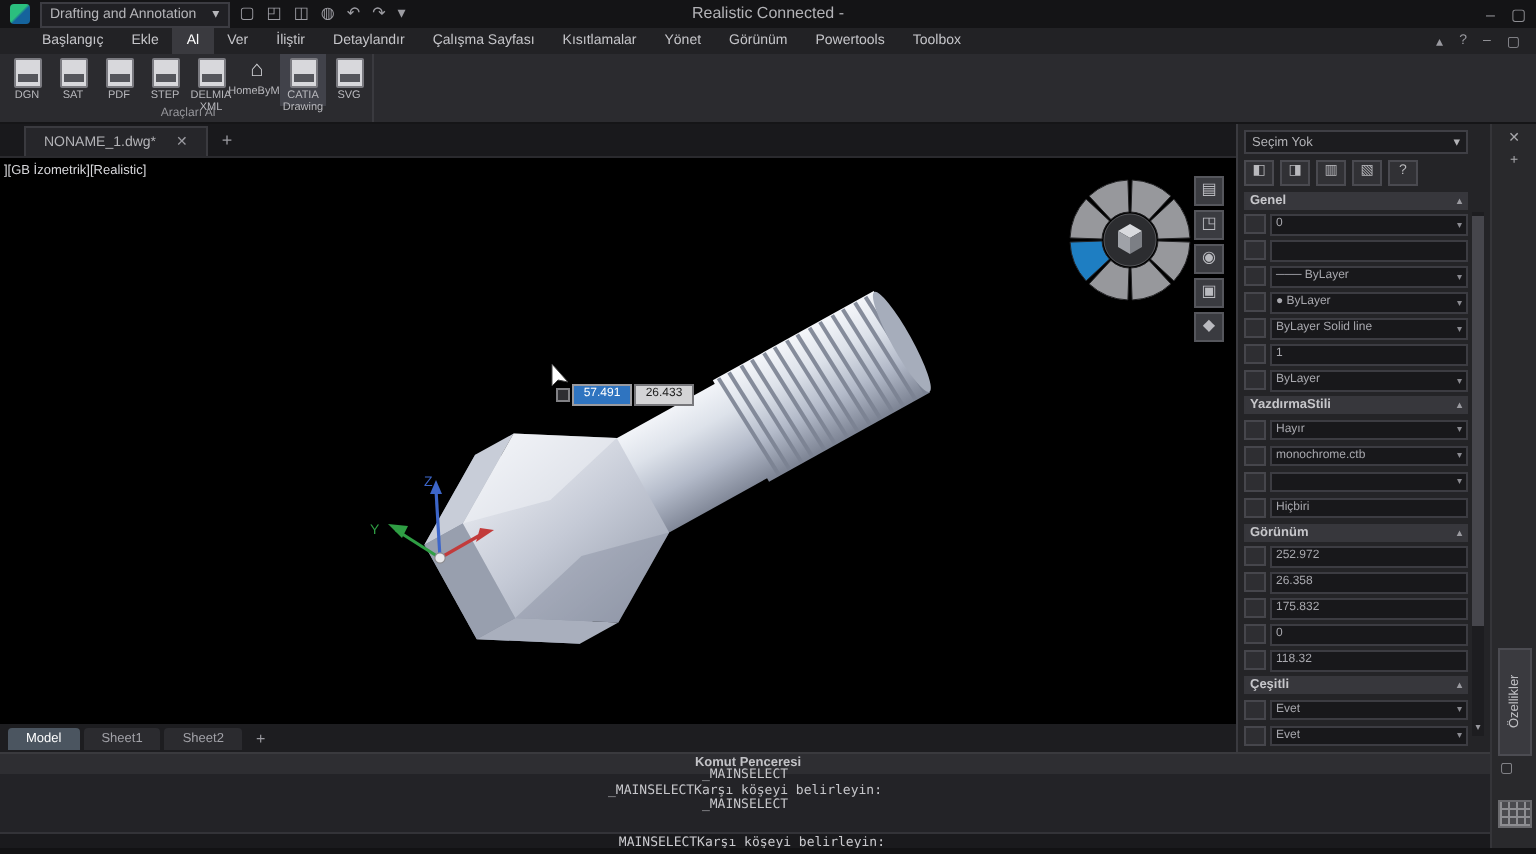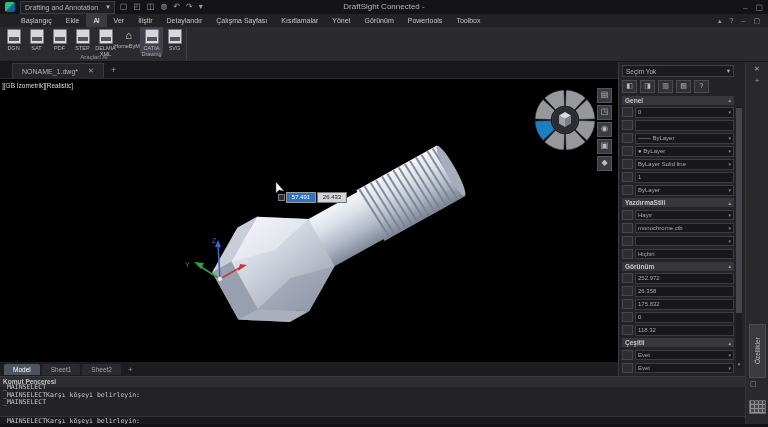--- a/index.html
+++ b/index.html
@@ -76,21 +76,21 @@
   .grid-icon{position:absolute;left:3px;top:338px;width:15px;height:12px;background-color:#4a4a4e;border:1px solid #6a6a6e;
         background-image:repeating-linear-gradient(0deg,#8e8e92 0 1px,transparent 1px 4px),repeating-linear-gradient(90deg,#8e8e92 0 1px,transparent 1px 4px);}
 
   
   .sheetbar{left:0;top:362px;width:618px;height:14px;background:#1d1d20;display:flex;align-items:center;padding-left:4px;gap:2px;}
   .stab{height:11px;padding:0 9px;font-size:6.5px;line-height:11px;color:#a2a2a8;background:#2b2b2f;border-radius:2px 2px 0 0;}
   .stab.active{background:#4b5560;color:#ffffff;}
   .saddtab{font-size:8px;color:#9a9aa0;margin-left:5px;}
 
   
-  .cmd{left:0;top:376px;width:745px;height:51px;background:#232327;}
+  .cmd{left:0;top:376px;width:745px;height:51px;background:#232327;text-align:center;}
   .cmd-h{height:10px;background:#2e2e32;border-top:1px solid #3a3a3e;font-size:6.5px;font-weight:bold;color:#c2c2c6;line-height:10px;padding-left:3px;}
   .cmd-body{margin-top:-3px;padding:0 3px;font-family:"DejaVu Sans Mono",monospace;font-size:6.5px;line-height:7.5px;color:#c6c6ca;height:29px;overflow:hidden;}
   .cmd-prompt{position:absolute;left:0;right:0;top:40px;height:9px;background:#1a1a1d;border-top:1px solid #333338;
        font-family:"DejaVu Sans Mono",monospace;font-size:6.5px;color:#cacace;line-height:9px;padding-left:3px;}
   .sliver{left:0;top:424px;width:768px;height:3px;background:#121214;}
 </style>
 </head>
 <body>
 
 <div class="app">
@@ -103,21 +103,21 @@
     </div>
     <div class="qat">
       <span>▢</span>
       <span>◰</span>
       <span>◫</span>
       <span>◍</span>
       <span>↶</span>
       <span>↷</span>
       <span>▾</span>
     </div>
-    <div class="win-title">DraftSight Connected -</div>
+    <div class="win-title">Realistic Connected -</div>
     <div class="win-controls">
       <span>–</span>
       <span>▢</span>
     </div>
   </div>
 
   <div class="abs menurow">
     <span class="menutab">Başlangıç</span>
     <span class="menutab">Ekle</span>
     <span class="menutab active">Al</span>

